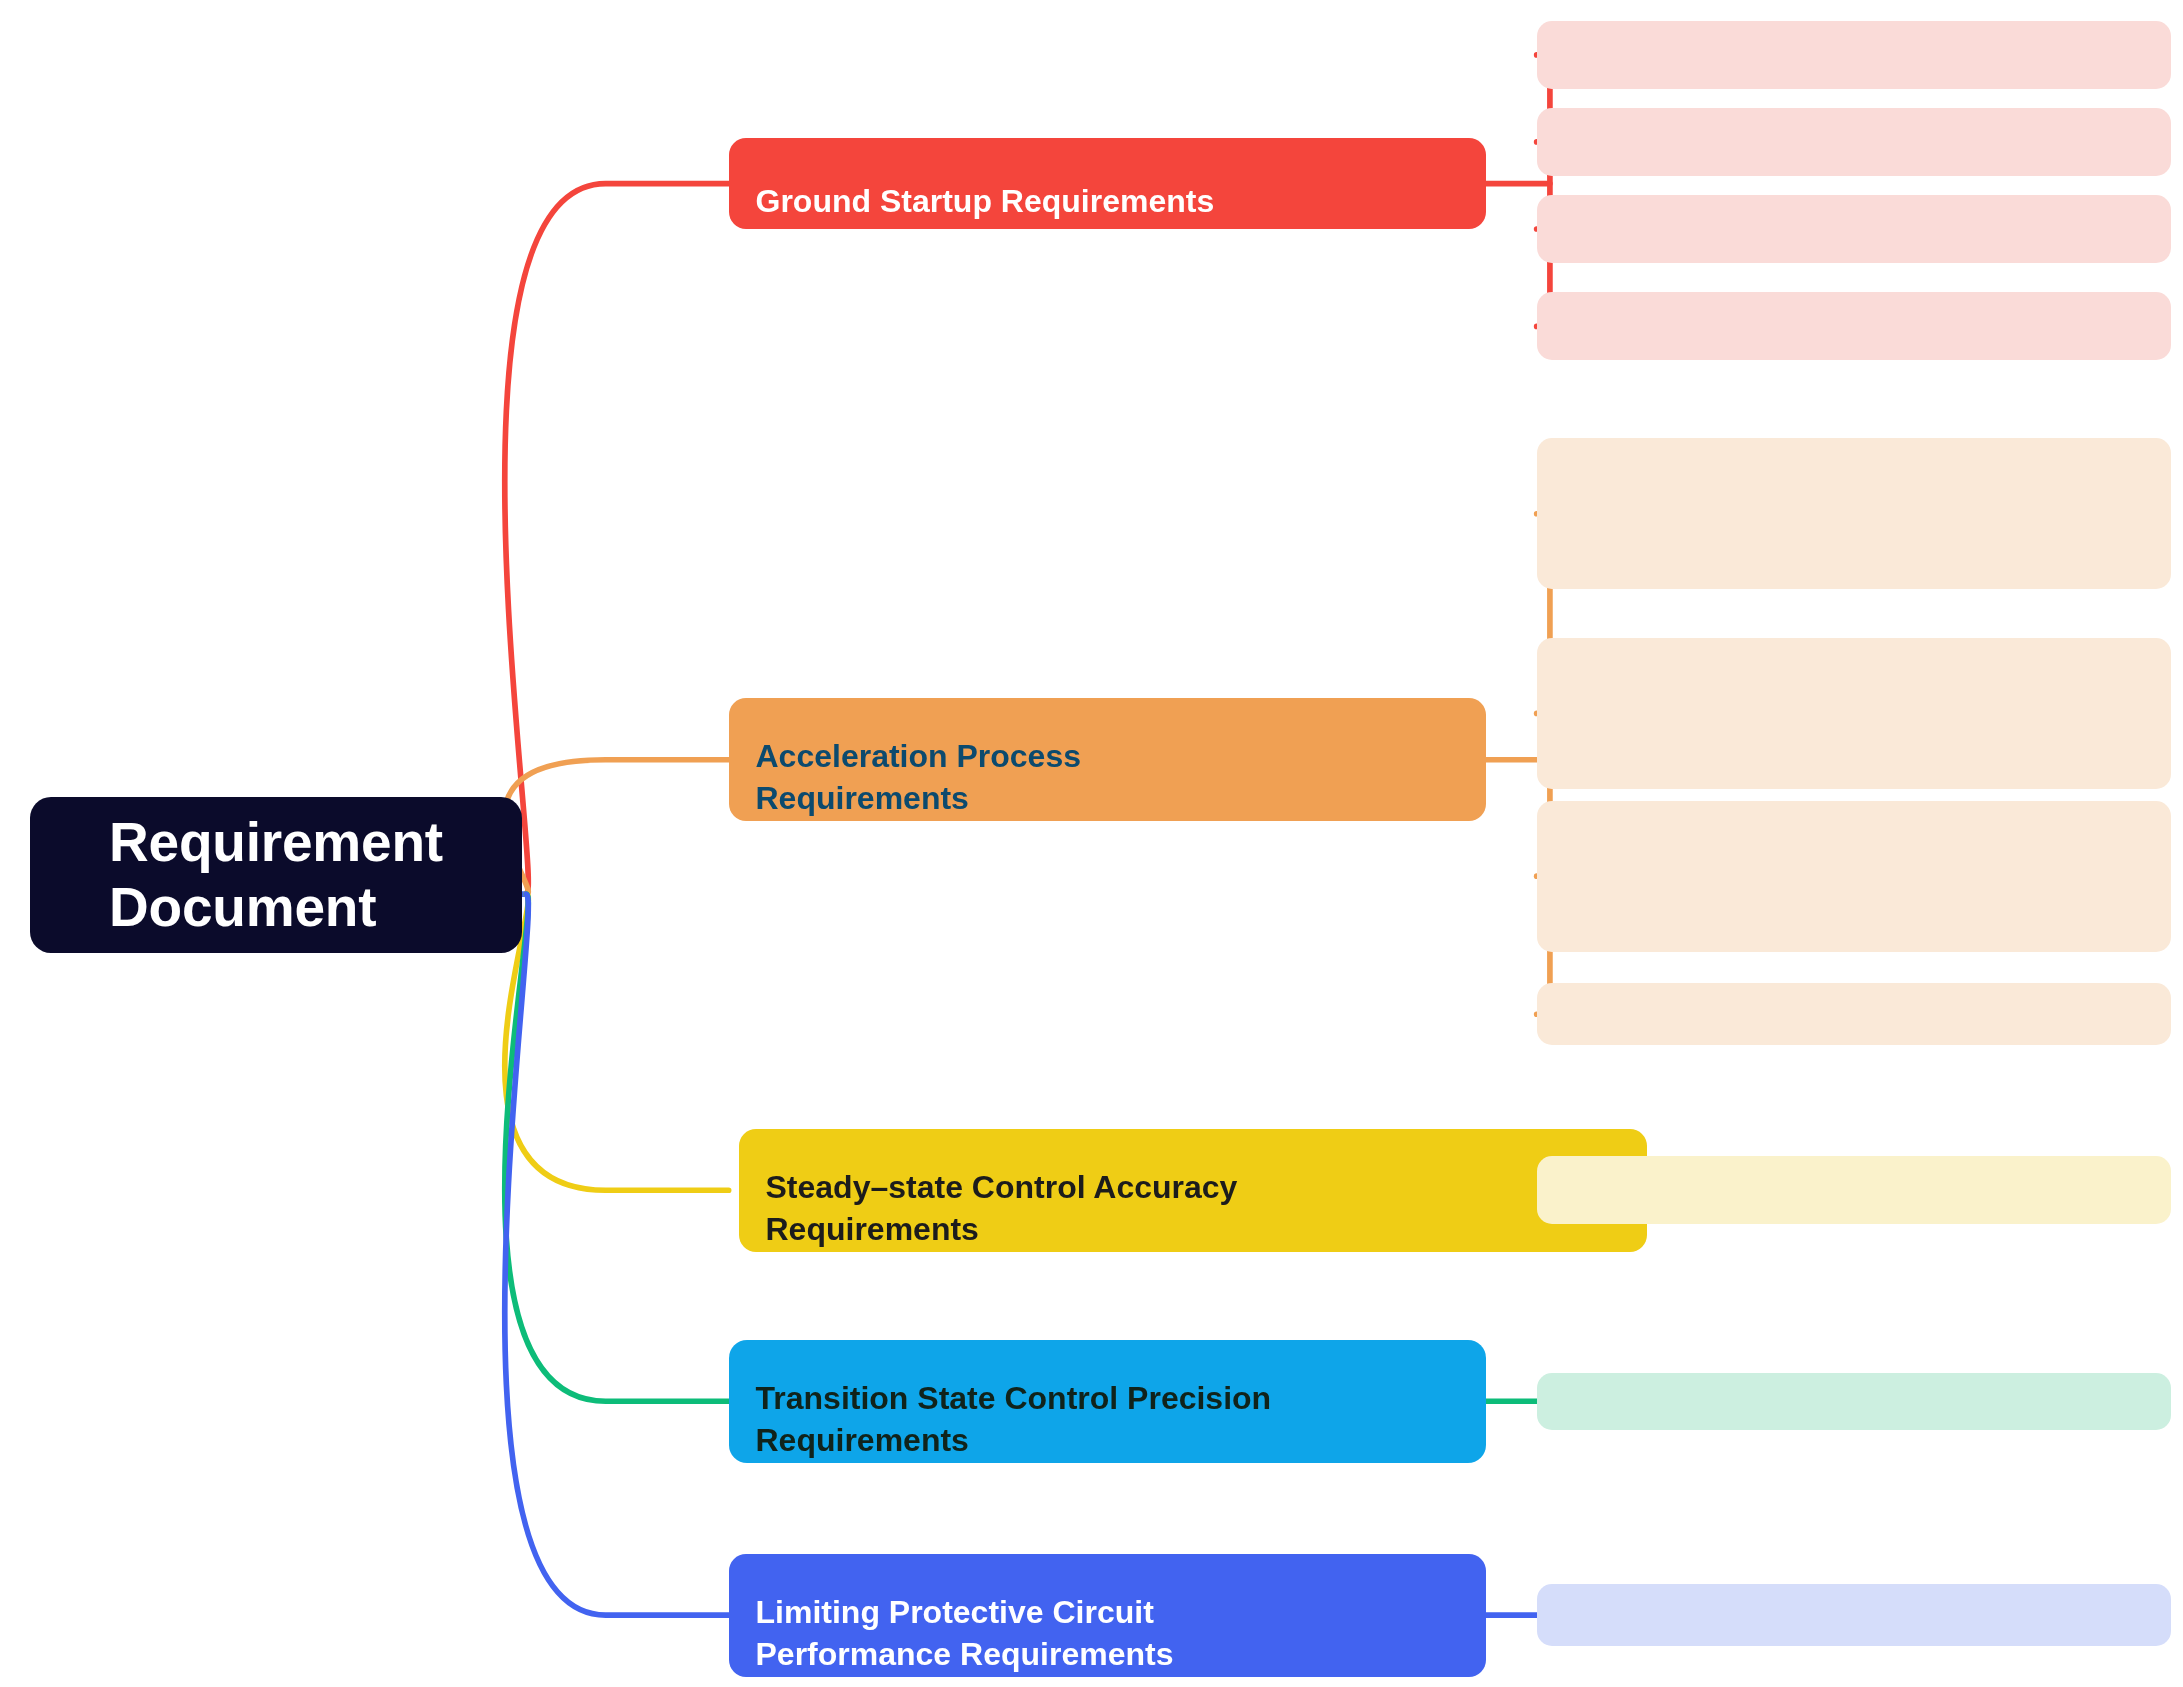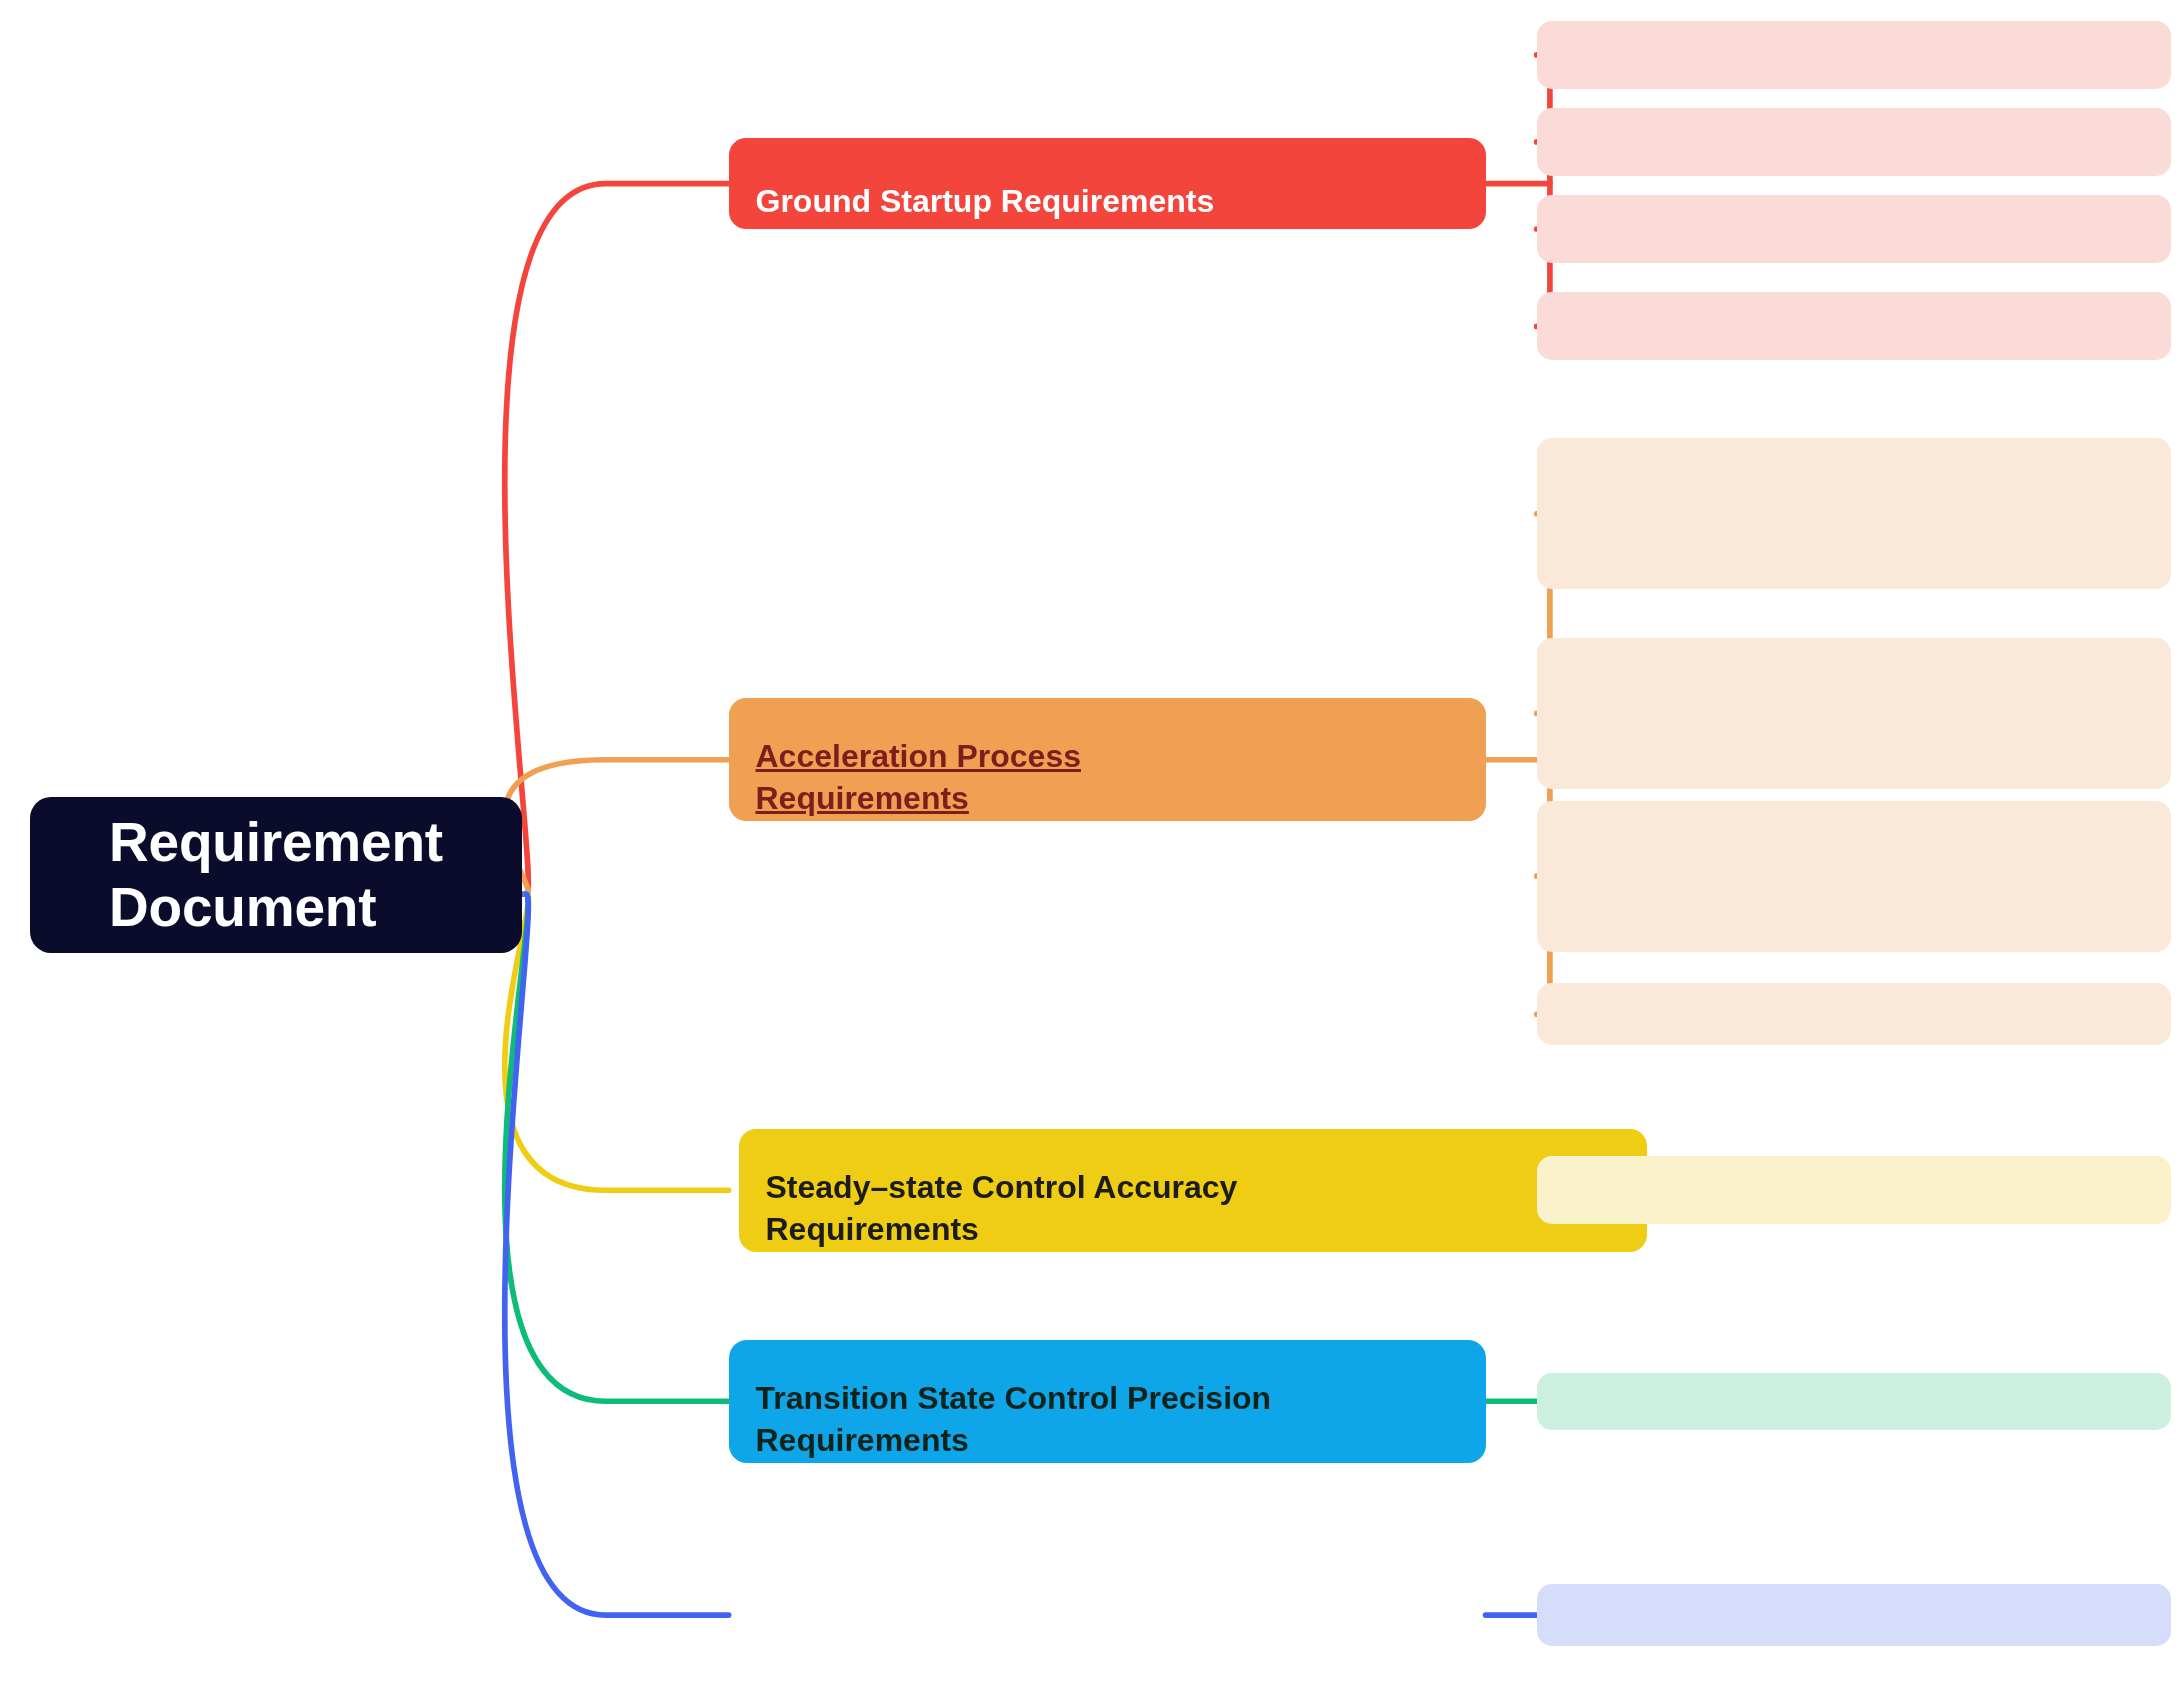--- a/index.html
+++ b/index.html
@@ -99,21 +99,21 @@
     </div>
     <div class="node node-leaf" style="left: 1537px; top: 108px; width: 634px; min-height: 68px; background: rgb(250, 219, 216); padding: 13.2px 24.6px; border-radius: 15px; align-items: center;">
       <span class="node-label leaf-label"></span>
     </div>
     <div class="node node-leaf" style="left: 1537px; top: 195px; width: 634px; min-height: 68px; background: rgb(250, 219, 216); padding: 13.2px 24.6px; border-radius: 15px; align-items: center;">
       <span class="node-label leaf-label"></span>
     </div>
     <div class="node node-leaf" style="left: 1537px; top: 292px; width: 634px; min-height: 68px; background: rgb(250, 219, 216); padding: 13.2px 24.6px; border-radius: 15px; align-items: center;">
       <span class="node-label leaf-label"></span>
     </div>
-    <div class="node node-branch" style="left: 729px; top: 698px; width: 757px; min-height: 123px; background: rgb(240, 160, 83); color: #7f1d1d; padding: 0px 26.5px; text-decoration: underline;">
+    <div class="node node-branch" style="left: 729px; top: 698px; width: 757px; min-height: 123px; background: rgb(240, 160, 83); color: #0c4a6e; padding: 0px 26.5px;">
       <span class="node-label branch-label">Acceleration Process
 Requirements</span>
     </div>
     <div class="node node-leaf" style="left: 1537px; top: 438px; width: 634px; min-height: 151px; background: rgb(250, 233, 216); padding: 13.2px 24.6px; border-radius: 15px; align-items: center;">
       <span class="node-label leaf-label"></span>
     </div>
     <div class="node node-leaf" style="left: 1537px; top: 638px; width: 634px; min-height: 151px; background: rgb(250, 233, 216); padding: 13.2px 24.6px; border-radius: 15px; align-items: center;">
       <span class="node-label leaf-label"></span>
     </div>
     <div class="node node-leaf" style="left: 1537px; top: 801px; width: 634px; min-height: 151px; background: rgb(250, 233, 216); padding: 13.2px 24.6px; border-radius: 15px; align-items: center;">
@@ -129,17 +129,21 @@
     <div class="node node-leaf" style="left: 1537px; top: 1156px; width: 634px; min-height: 68px; background: rgb(250, 242, 203); padding: 13.2px 24.6px; border-radius: 15px; align-items: center;">
       <span class="node-label leaf-label"></span>
     </div>
     <div class="node node-branch" style="left: 729px; top: 1340px; width: 757px; min-height: 123px; background: #0ea5e9; color: rgb(16, 35, 27); padding: 0px 26.5px; border-radius: 18px;">
       <span class="node-label branch-label">Transition State Control Precision
 Requirements</span>
     </div>
     <div class="node node-leaf" style="left: 1537px; top: 1373px; width: 634px; min-height: 57px; background: rgb(204, 239, 224); padding: 13.2px 24.6px; border-radius: 15px; align-items: center;">
       <span class="node-label leaf-label"></span>
     </div>
+    <div class="node node-branch" style="left: 729px; top: 1554px; width: 757px; min-height: 123px; background: rgb(66, 99, 240); color: rgb(255, 255, 255); padding: 0px 26.5px;">
+      <span class="node-label branch-label">Limiting Protective Circuit
+Performance Requirements</span>
+    </div>
     <div class="node node-leaf" style="left: 1537px; top: 1584px; width: 634px; min-height: 62px; background: rgb(213, 221, 250); padding: 13.2px 24.6px; border-radius: 15px; align-items: center;">
       <span class="node-label leaf-label"></span>
     </div>
   </div>
 
 
 </body></html>

